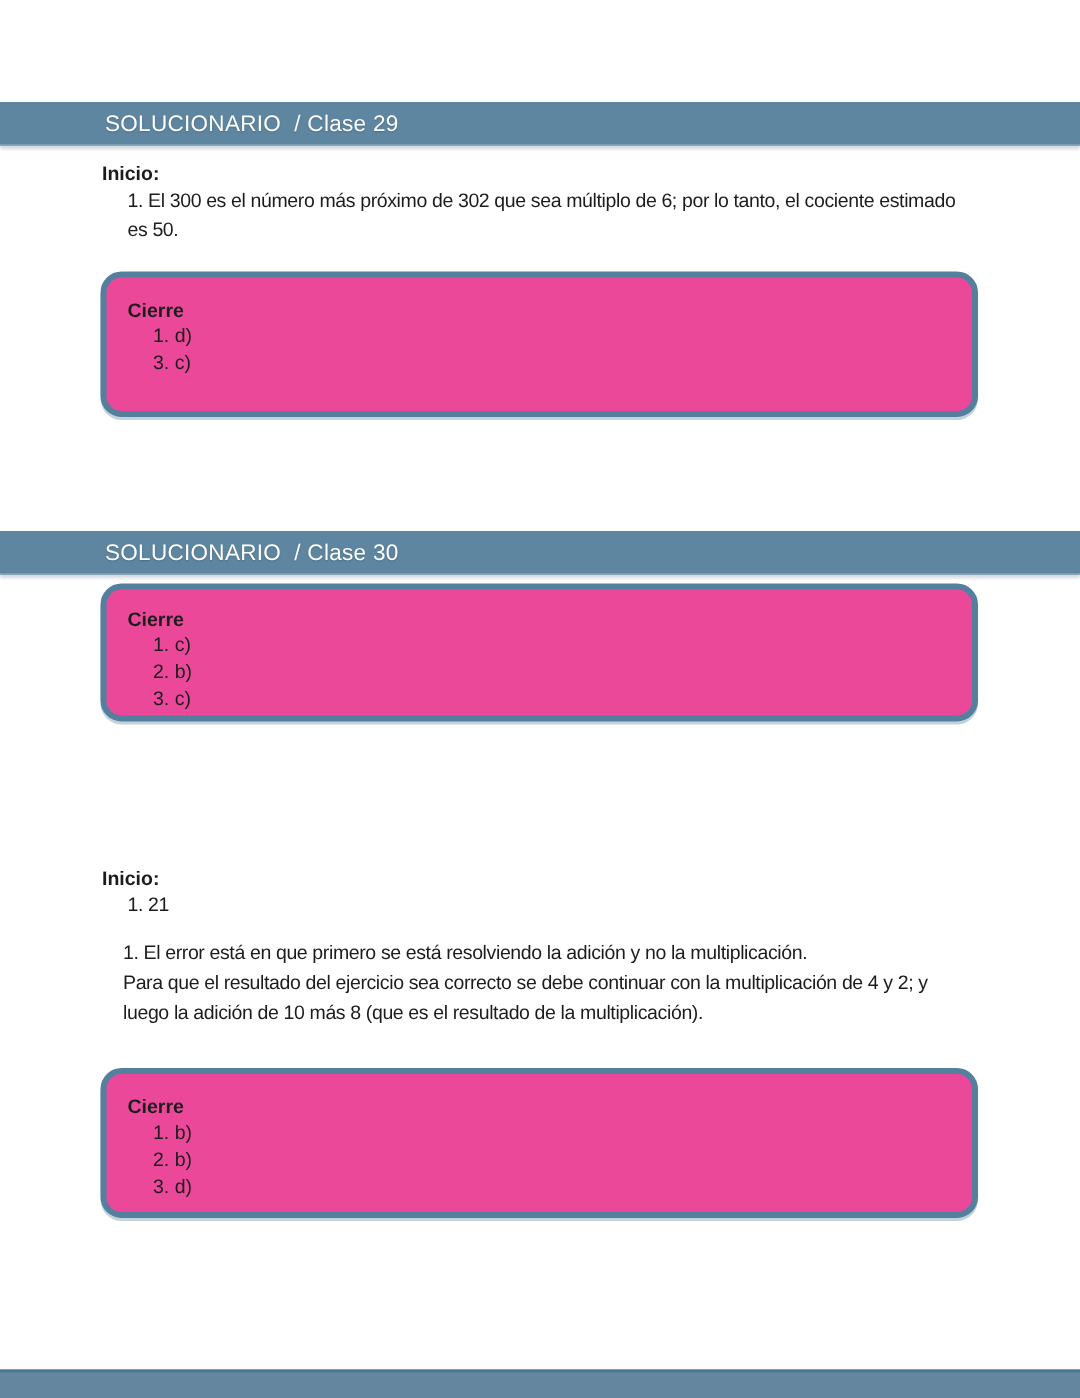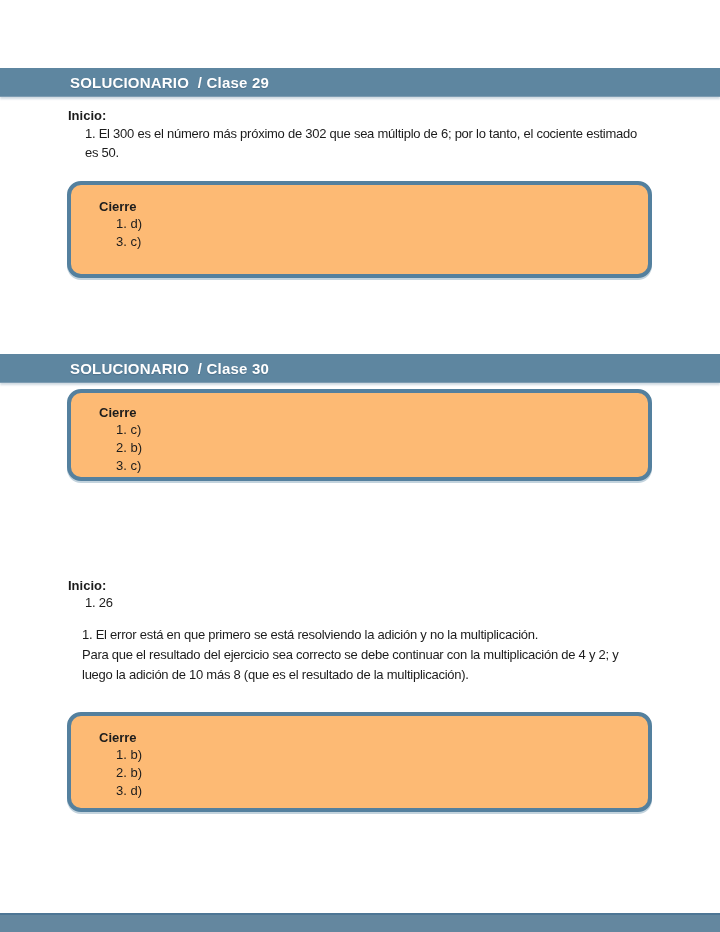--- a/index.html
+++ b/index.html
@@ -9,42 +9,42 @@
     font-family:"Liberation Sans", sans-serif; color:#1c1c1c;
   }
   .header-bar {
     position:absolute; left:0; width:720px; height:29px;
     background:#5e86a0; box-sizing:border-box;
     border-bottom:1px solid #7d9cb2;
     box-shadow:0 2px 2px rgba(120,150,170,0.35);
     display:flex; align-items:center;
   }
   .header-title {
-    margin-left:70px; color:#ffffff; font-weight:bold; font-size:15px;
+    margin-left:70px; color:#ffffff; font-weight:normal; font-size:15px;
     white-space:pre; letter-spacing:0.2px;
     text-shadow:0 1px 1px rgba(40,70,95,0.35);
   }
   .label-bold {
     position:absolute; left:68px; font-weight:bold; font-size:13px;
     line-height:15px; white-space:nowrap;
   }
   .body-line {
     position:absolute; font-size:13px; line-height:15px;
     letter-spacing:-0.25px; white-space:nowrap;
   }
   .para {
     position:absolute; left:82px; font-size:13px; line-height:20px;
     letter-spacing:-0.25px;
   }
   .para div { white-space:nowrap; }
   .cierre-box {
     position:absolute; left:67px; width:585px; box-sizing:border-box;
-    background:#fdba74; border:4px solid #54809e; border-radius:14px;
+    background:#ec4899; border:4px solid #54809e; border-radius:14px;
     box-shadow:0 2px 0 rgba(84,128,158,0.35);
-    padding:14px 0 0 28px;
+    padding:14px 0 0 14px;
   }
   .cierre-title { font-weight:bold; font-size:13px; line-height:16px; }
   .cierre-items { margin-left:17px; }
   .cierre-items div { font-size:13px; line-height:17.5px; white-space:nowrap; }
   .footer-bar {
     position:absolute; left:0; top:913px; width:720px; height:19px;
     background:#64879f; box-sizing:border-box; border-top:2px solid #4d7695;
   }
   
   #bar-1 { top:68px; }
@@ -87,21 +87,21 @@
   <div class="cierre-box" id="box-2">
     <div class="cierre-title">Cierre</div>
     <div class="cierre-items">
       <div>1. c)</div>
       <div>2. b)</div>
       <div>3. c)</div>
     </div>
   </div>
 
   <div class="label-bold" id="inicio-label-3">Inicio:</div>
-  <div class="body-line" id="s3-line-1">1. 26</div>
+  <div class="body-line" id="s3-line-1">1. 21</div>
   <div class="para" id="s3-para">
     <div>1. El error está en que primero se está resolviendo la adición y no la multiplicación.</div>
     <div>Para que el resultado del ejercicio sea correcto se debe continuar con la multiplicación de 4 y 2; y</div>
     <div>luego la adición de 10 más 8 (que es el resultado de la multiplicación).</div>
   </div>
   <div class="cierre-box" id="box-3">
     <div class="cierre-title">Cierre</div>
     <div class="cierre-items">
       <div>1. b)</div>
       <div>2. b)</div>

